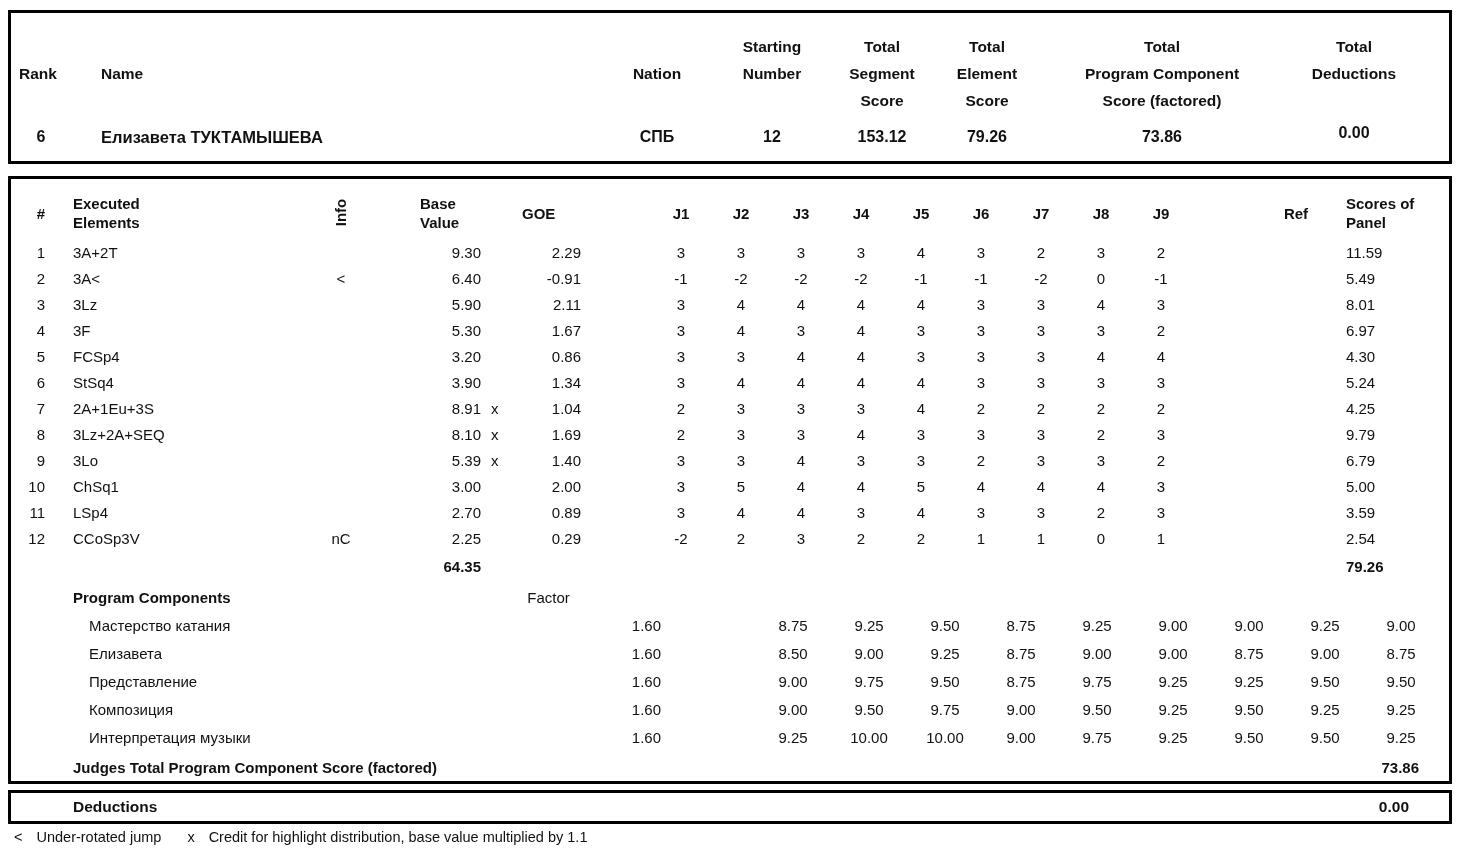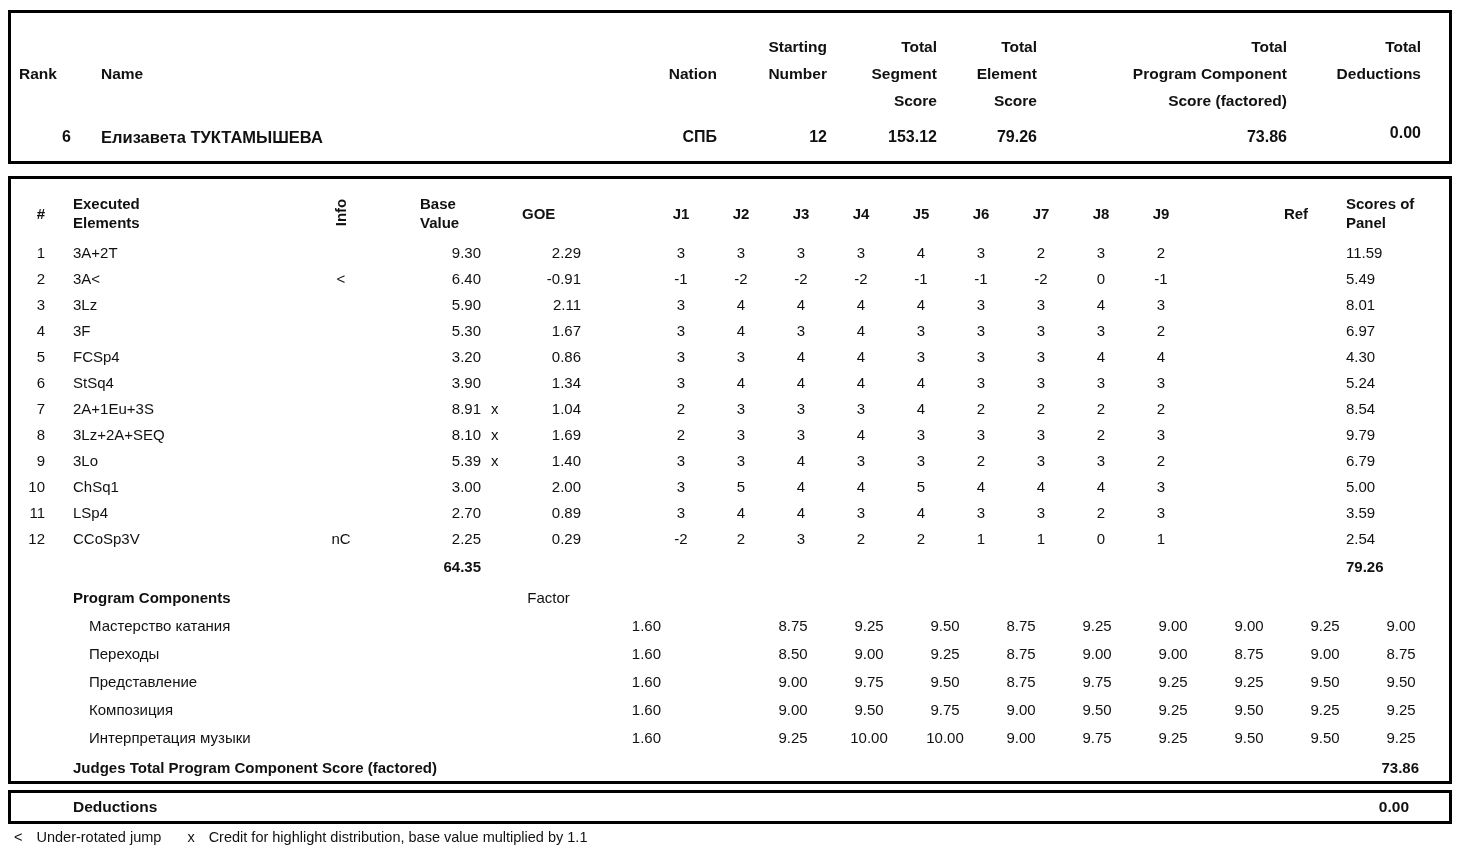--- a/index.html
+++ b/index.html
@@ -4,21 +4,21 @@
 <style>
   * { margin:0; padding:0; box-sizing:border-box; }
   html,body { width:1460px; height:851px; background:#ffffff; font-family:"Liberation Sans", sans-serif; color:#111; }
   .page { position:relative; width:1460px; height:851px; background:#fff; overflow:hidden; }
 
   
   .top-box { position:absolute; left:8px; top:10px; width:1444px; height:154px; border:3px solid #000; background:#fff; padding-top:20px; padding-right:28px; }
   .hdr-grid { display:grid; grid-template-columns:60px 1fr 120px 110px 110px 100px 250px 134px; }
   .hdr-col { display:flex; flex-direction:column; }
   .hdr-line { height:27px; line-height:27px; font-weight:bold; font-size:15.5px; white-space:nowrap; }
-  .ta-r { text-align:right; }
+  .ta-r { text-align:center; }
   .ta-l { text-align:left; }
   .pl8 { padding-left:8px; }
   .pl30 { padding-left:30px; }
   .vals-grid { display:grid; grid-template-columns:60px 1fr 120px 110px 110px 100px 250px 134px; margin-top:14px; }
   .val { font-weight:bold; font-size:16px; white-space:nowrap; }
   .skater-name { padding-left:30px; font-size:16.5px; }
   .ded-val { position:relative; top:-4px; }
 
   
   .main-box { position:absolute; left:8px; top:176px; width:1444px; height:608px; border:3px solid #000; background:#fff; padding-top:8px; }
@@ -305,21 +305,21 @@
           <div class="c-j">3</div>
           <div class="c-j">3</div>
           <div class="c-j">3</div>
           <div class="c-j">4</div>
           <div class="c-j">2</div>
           <div class="c-j">2</div>
           <div class="c-j">2</div>
           <div class="c-j">2</div>
           <div class=""></div>
           <div class="c-ref"></div>
-          <div class="c-panel">8.54</div>
+          <div class="c-panel">4.25</div>
         </div>
         <div class="trow el-row">
           <div class="c-num">8</div>
           <div class="c-el">3Lz+2A+SEQ</div>
           <div class="c-info"></div>
           <div class="c-bv">8.10</div>
           <div class="c-x">x</div>
           <div class="c-goe">1.69</div>
           <div class=""></div>
           <div class="c-j">2</div>
@@ -461,21 +461,21 @@
           <div class="c-j">9.25</div>
           <div class="c-j">9.00</div>
           <div class="c-j">9.00</div>
           <div class="c-j">9.25</div>
           <div class="c-j">9.00</div>
           <div class=""></div>
           <div class="c-ref"></div>
           <div class="comp-score">9.07</div>
         </div>
         <div class="trow comp-row">
-          <div class="comp-name">Переходы</div>
+          <div class="comp-name">Елизавета</div>
           <div class="comp-factor">1.60</div>
           <div class="" style="grid-column: 7;"></div>
           <div class="c-j">8.50</div>
           <div class="c-j">9.00</div>
           <div class="c-j">9.25</div>
           <div class="c-j">8.75</div>
           <div class="c-j">9.00</div>
           <div class="c-j">9.00</div>
           <div class="c-j">8.75</div>
           <div class="c-j">9.00</div>

